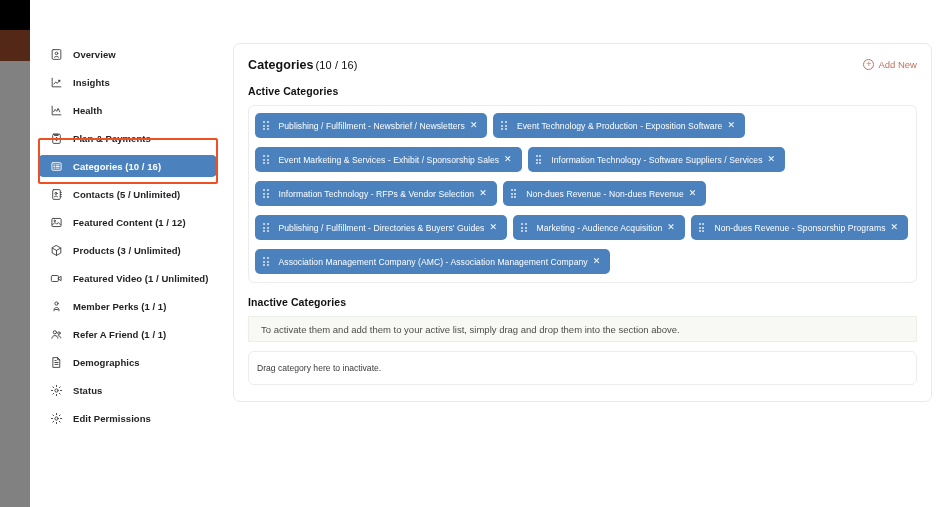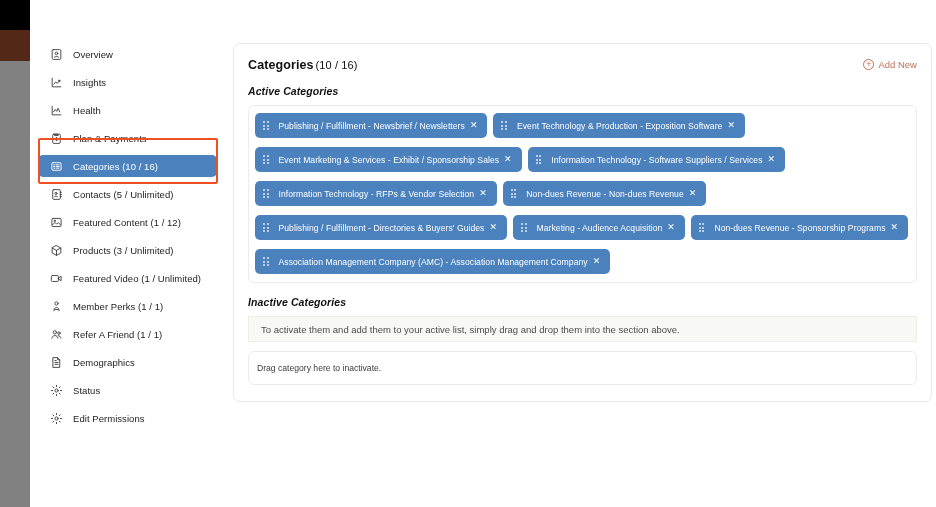--- a/index.html
+++ b/index.html
@@ -76,21 +76,21 @@
     color: #232323;
     white-space: nowrap;
     letter-spacing: .05px;
   }
   .nav-item.active { background: #4b82be; }
   .nav-item.active .lbl { color: #ffffff; }
   .nav-item.active .ico { color: #ffffff; }
 
   
   .nav-item { margin-bottom: 6px; height: 22px; }
-  .nav-list .nav-item { margin-bottom: 6px; }
+  .nav-list .nav-item { margin-bottom: 6px; font-weight: bold; }
 
   
   .annot-rect {
     position: absolute;
     left: 8px; top: 107px;
     width: 180px; height: 46px;
     border: 2px solid #f04e23;
     border-radius: 2px;
     pointer-events: none;
   }
@@ -131,21 +131,20 @@
     width: 11px; height: 11px; border-radius: 50%;
     border: 1px solid #c5705a;
     display: flex; align-items: center; justify-content: center;
     font-size: 9px; line-height: 1;
   }
 
   .section-title {
     font-size: 10.5px; font-weight: bold; color: #111111;
     margin-top: 13px;
     letter-spacing: .1px;
-    font-style: italic;
   }
 
   
   .cat-box {
     margin-top: 8px;
     border: 1px solid #ececec;
     border-radius: 6px;
     padding: 7px 6px 8px 6px;
     display: flex; flex-wrap: wrap; gap: 9px 6px;
     background: #ffffff;

